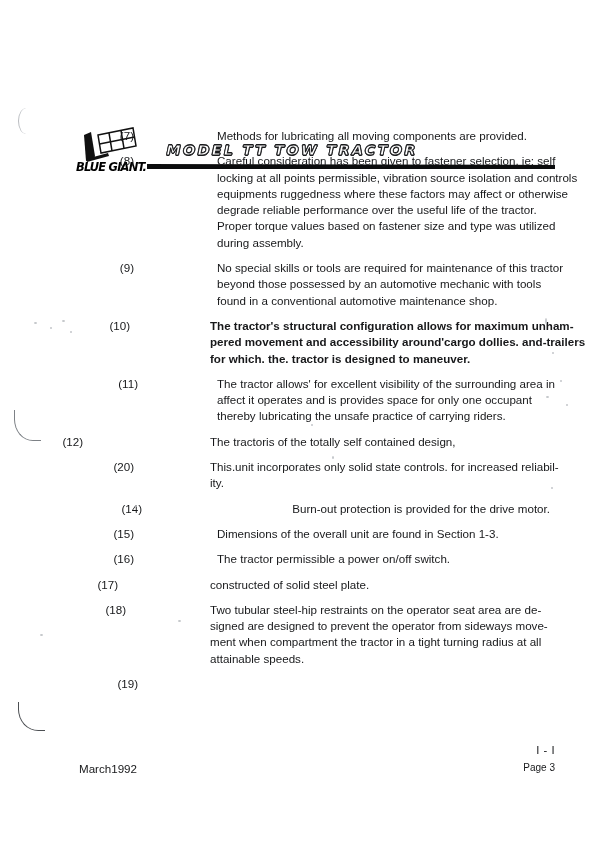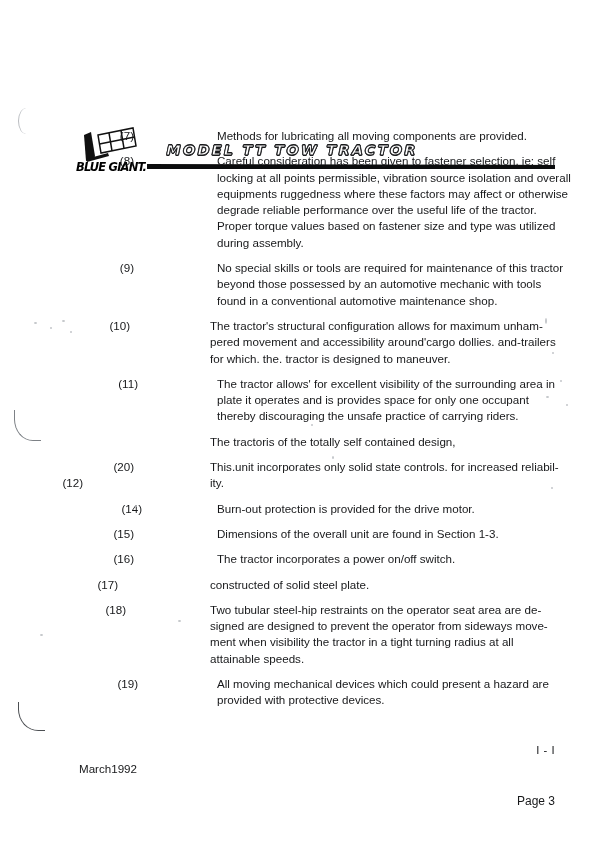--- a/index.html
+++ b/index.html
@@ -132,22 +132,22 @@
     right: 45px;
     top: 744px;
     font-size: 11.2px;
     text-align: right;
     letter-spacing: 0.5px;
     white-space: nowrap;
   }
   .footer-page {
     position: absolute;
     right: 45px;
-    top: 794px;
-    font-size: 12px;
+    top: 762px;
+    font-size: 10px;
     text-align: right;
     white-space: nowrap;
   }
 
   
   .artifact {
     position: absolute;
     pointer-events: none;
   }
   .arc-top {
@@ -213,103 +213,99 @@
       <div class="item">
         <div class="item-num" style="left: 88px;">(7)</div>
         <div class="item-text" style="margin-left: 185px; margin-right: 50px;">
           <span class="ln">Methods for lubricating all moving components are provided.</span>
         </div>
       </div>
       <div class="item">
         <div class="item-num" style="left: 88px;">(8)</div>
         <div class="item-text" style="margin-left: 185px; margin-right: 50px;">
           <span class="ln">Careful consideration has been given to fastener selection, ie; self</span>
-          <span class="ln">locking at all points permissible, vibration source isolation and overall</span>
+          <span class="ln">locking at all points permissible, vibration source isolation and controls</span>
           <span class="ln">equipments ruggedness where these factors may affect or otherwise</span>
           <span class="ln">degrade reliable performance over the useful life of the tractor.</span>
           <span class="ln">Proper torque values based on fastener size and type was utilized</span>
           <span class="ln">during assembly.</span>
         </div>
       </div>
       <div class="item">
         <div class="item-num" style="left: 88px;">(9)</div>
         <div class="item-text" style="margin-left: 185px; margin-right: 50px;">
           <span class="ln">No special skills or tools are required for maintenance of this tractor</span>
           <span class="ln">beyond those possessed by an automotive mechanic with tools</span>
           <span class="ln">found in a conventional automotive maintenance shop.</span>
         </div>
       </div>
       <div class="item">
         <div class="item-num" style="left: 84px;">(10)</div>
-        <div class="item-text" style="margin-left: 178px; margin-right: 50px;">
+        <div class="item-text" style="margin-left: 178px; margin-right: 50px; font-weight: bold;">
           <span class="ln">The tractor's structural configuration allows for maximum unham-</span>
           <span class="ln">pered movement and accessibility around'cargo dollies. and-trailers</span>
           <span class="ln">for which. the. tractor is designed to maneuver.</span>
         </div>
       </div>
       <div class="item">
         <div class="item-num" style="left: 92px;">(11)</div>
         <div class="item-text" style="margin-left: 185px; margin-right: 50px;">
           <span class="ln">The tractor allows' for excellent visibility of the surrounding area in</span>
-          <span class="ln">plate it operates and is provides space for only one occupant</span>
-          <span class="ln">thereby discouraging the unsafe practice of carrying riders.</span>
-        </div>
-      </div>
-      <div class="item">
-        <div class="item-num" style="left: 37px; margin-top: 41px;">(12)</div>
+          <span class="ln">affect it operates and is provides space for only one occupant</span>
+          <span class="ln">thereby lubricating the unsafe practice of carrying riders.</span>
+        </div>
+      </div>
+      <div class="item">
+        <div class="item-num" style="left: 37px;">(12)</div>
         <div class="item-text" style="margin-left: 178px; margin-right: 50px;">
           <span class="ln">The tractoris of the totally self contained design,</span>
         </div>
       </div>
       <div class="item">
         <div class="item-num" style="left: 88px;">(20)</div>
         <div class="item-text" style="margin-left: 178px; margin-right: 50px;">
           <span class="ln">This.unit incorporates only solid state controls. for increased reliabil-</span>
           <span class="ln">ity.</span>
         </div>
       </div>
       <div class="item">
         <div class="item-num" style="left: 96px;">(14)</div>
-        <div class="item-text" style="margin-left: 185px; margin-right: 50px;">
+        <div class="item-text" style="margin-left: 185px; margin-right: 50px; text-align: right;">
           <span class="ln">Burn-out protection is provided for the drive motor.</span>
         </div>
       </div>
       <div class="item">
         <div class="item-num" style="left: 88px;">(15)</div>
         <div class="item-text" style="margin-left: 185px; margin-right: 50px;">
           <span class="ln">Dimensions of the overall unit are found in Section 1-3.</span>
         </div>
       </div>
       <div class="item">
         <div class="item-num" style="left: 88px;">(16)</div>
         <div class="item-text" style="margin-left: 185px; margin-right: 50px;">
-          <span class="ln">The tractor incorporates a power on/off switch.</span>
+          <span class="ln">The tractor permissible a power on/off switch.</span>
         </div>
       </div>
       <div class="item">
         <div class="item-num" style="left: 72px;">(17)</div>
         <div class="item-text" style="margin-left: 178px; margin-right: 50px;">
           <span class="ln">constructed of solid steel plate.</span>
         </div>
       </div>
       <div class="item">
         <div class="item-num" style="left: 80px;">(18)</div>
         <div class="item-text" style="margin-left: 178px; margin-right: 50px;">
           <span class="ln">Two tubular steel-hip restraints on the operator seat area are de-</span>
           <span class="ln">signed are designed to prevent the operator from sideways move-</span>
-          <span class="ln">ment when visibility the tractor in a tight turning radius at all</span>
+          <span class="ln">ment when compartment the tractor in a tight turning radius at all</span>
           <span class="ln">attainable speeds.</span>
         </div>
       </div>
       <div class="item">
         <div class="item-num" style="left: 92px;">(19)</div>
-        <div class="item-text" style="margin-left: 185px; margin-right: 50px;">
-          <span class="ln">All moving mechanical devices which could present a hazard are</span>
-          <span class="ln">provided with protective devices.</span>
-        </div>
       </div>
     </div>
 
   <div class="footer-date">March1992</div>
   <div class="footer-section">I - I</div>
   <div class="footer-page">Page 3</div>
 
   <div class="artifact arc-top"></div>
   <div class="artifact arc-mid"></div>
   <div class="artifact arc-low"></div>

